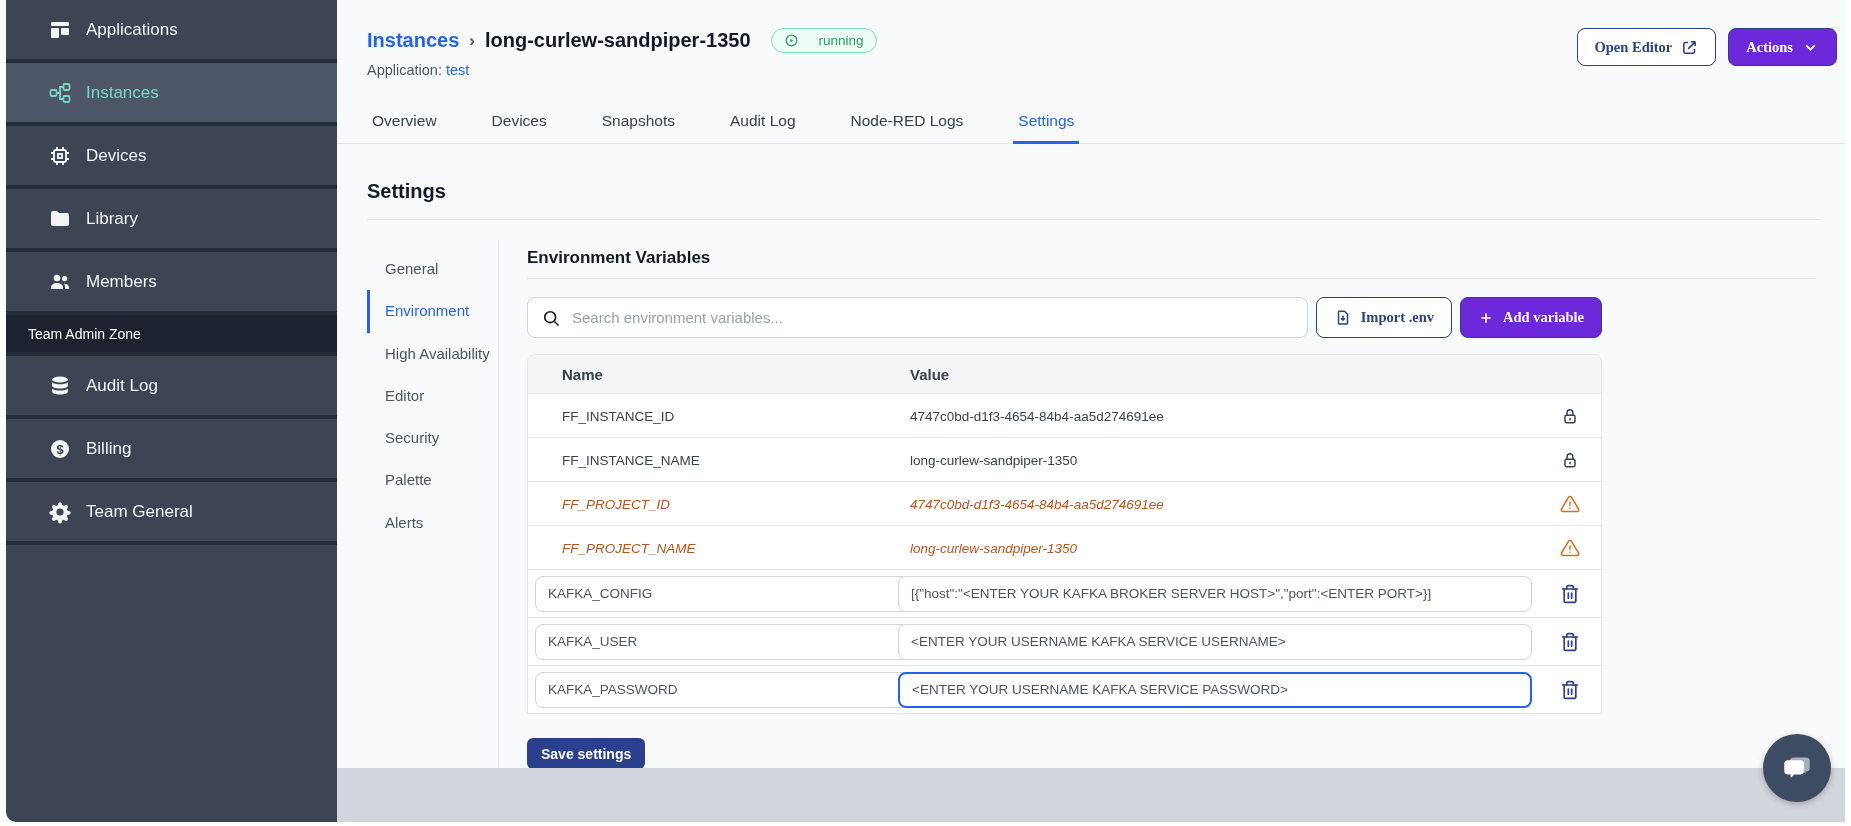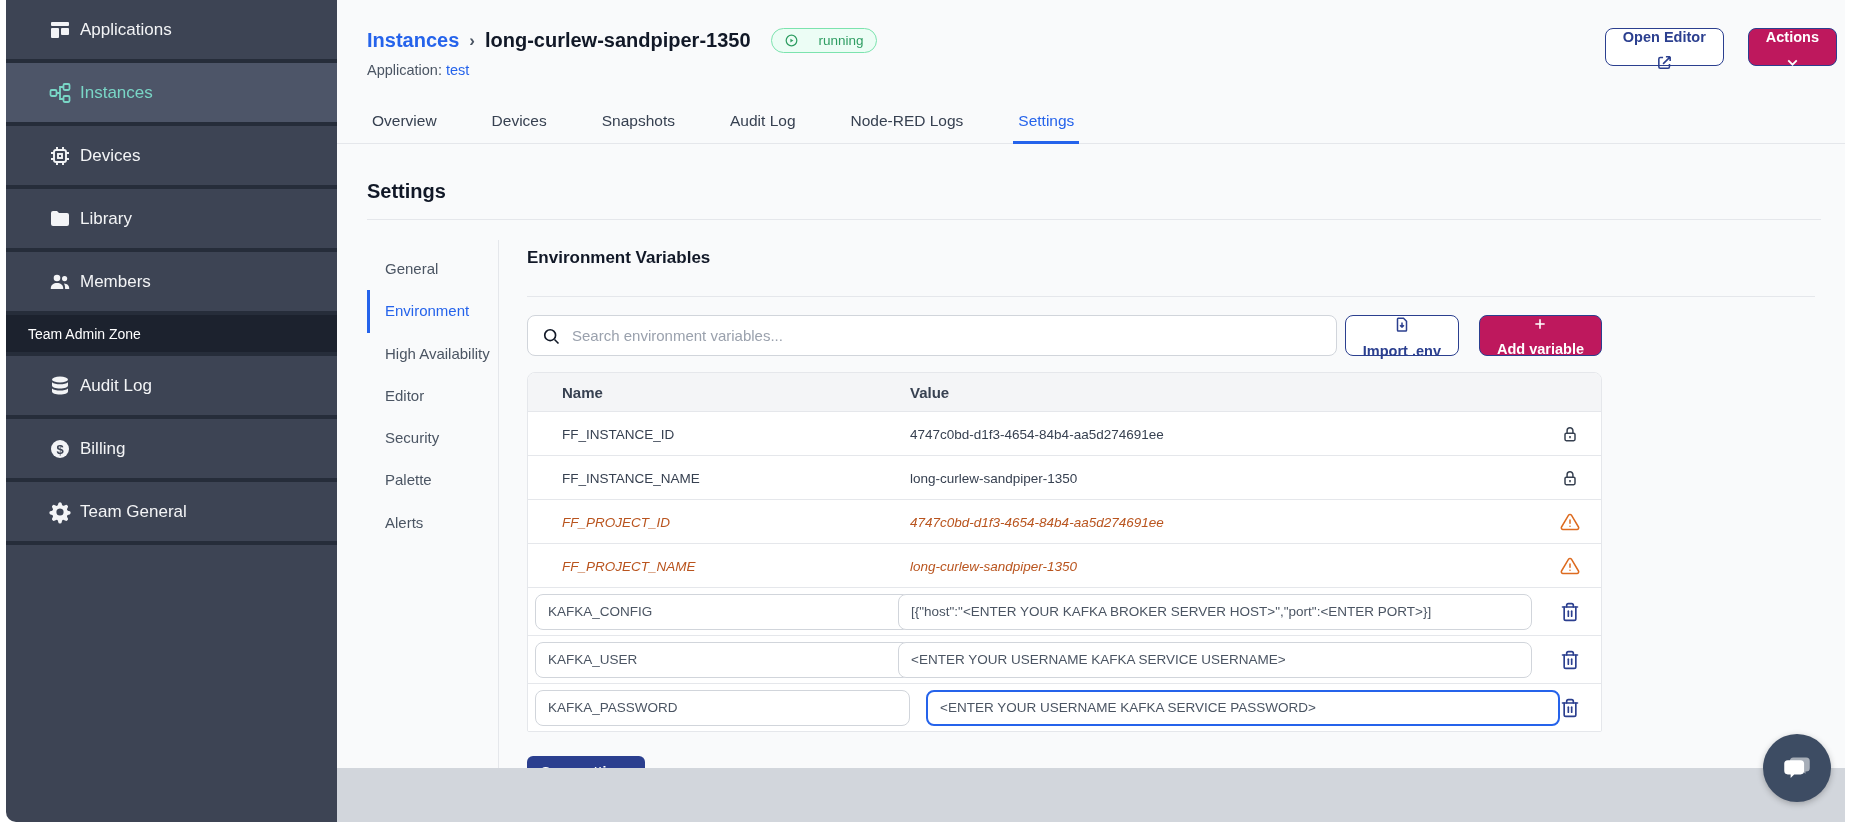--- a/index.html
+++ b/index.html
@@ -3,21 +3,21 @@
 <meta charset="utf-8">
 <style>
   * { margin:0; padding:0; box-sizing:border-box; }
   html,body { width:1851px; height:826px; }
   body { font-family:"Liberation Sans", sans-serif; background:#ffffff; overflow:hidden; }
   .page { position:relative; width:1851px; height:826px; background:#ffffff; }
 
   
   .sidebar { position:absolute; left:6px; top:0; width:331px; height:822px;
              background:#3d4454; border-radius:0 0 0 10px; display:flex; flex-direction:column; overflow:hidden; }
-  .side-item { height:63px; flex:none; display:flex; align-items:center; gap:8px; padding-left:42px;
+  .side-item { height:63px; flex:none; display:flex; align-items:center; gap:14px; padding-left:42px;
                border-bottom:4px solid #262d3a; color:#f3f4f6; font-size:17px; cursor:pointer; }
   .side-item.active { background:#4d5568; color:#79d6c6; }
   .icon-slot { width:24px; height:24px; display:inline-flex; align-items:center; justify-content:center; flex:none; }
   .icon-slot svg { width:24px; height:24px; }
   .admin-zone-label { height:41px; flex:none; background:#1c222e; color:#ffffff; font-size:14px;
                       display:flex; align-items:center; padding-left:22px; border-bottom:4px solid #262d3a; }
 
   
   .main { position:absolute; left:337px; top:0; width:1508px; height:768px; background:#f9fafb; overflow:hidden; }
 
@@ -28,40 +28,40 @@
   .instance-name { color:#111827; font-weight:700; font-size:20px; }
   .status-badge { margin-left:20px; display:inline-flex; align-items:center; gap:20px;
                   border:1px solid #7ce3ae; background:#ecfdf5; color:#2f9e63;
                   border-radius:999px; padding:4px 12px; font-size:13.5px; }
   .status-badge svg { width:15px; height:15px; }
   .app-line { margin-top:9px; font-size:14.5px; color:#4b5563; }
   .app-link { color:#2563eb; cursor:pointer; }
 
   .header-buttons { position:absolute; right:8px; top:28px; display:flex; gap:12px; }
   .btn { border-radius:8px; font-weight:700; font-size:14.5px; display:inline-flex; align-items:center;
-         gap:9px; padding:0 17px; height:38px; cursor:pointer; font-family:Liberation Sans, sans-serif;flex-direction:column; }
+         gap:9px; padding:0 17px; height:38px; cursor:pointer; font-family:Liberation Serif, serif; }
   .btn svg { width:17px; height:17px; }
   .btn-outline { background:#ffffff; border:1.5px solid #2b3f8f; color:#2b3f8f; }
-  .btn-solid { background:#be185d; border:1.5px solid #2b3f8f; color:#ffffff;margin-left:12px; }
+  .btn-solid { background:#6d28d9; border:1.5px solid #2b3f8f; color:#ffffff; }
 
   .tabs { display:flex; gap:45px; padding:0 30px; margin-top:25px; border-bottom:1px solid #e5e7eb; }
   .tab { padding:9px 5px 11px; font-size:15.5px; color:#374151; cursor:pointer; border-bottom:3px solid transparent; margin-bottom:-1px; }
   .tab.active { color:#2563eb; border-bottom-color:#2563eb; }
 
   .settings-title { margin:36px 24px 0 30px; font-size:20px; font-weight:700; color:#111827;
                     padding-bottom:16px; border-bottom:1px solid #e5e7eb; }
 
   .settings-body { display:flex; margin:20px 30px 0 30px; align-items:stretch; }
   .settings-nav { width:131px; flex:none; padding-top:8px; }
   .settings-nav-item { font-size:15px; color:#4b5563; padding:11px 0 11px 15px; border-left:3px solid transparent;
                        cursor:pointer; line-height:1.35; }
   .settings-nav-item.active { color:#2563eb; border-left-color:#2563eb; }
 
   .env-panel { flex:1; border-left:1px solid #e5e7eb; padding-left:28px; min-height:480px; }
-  .env-title { font-size:17px; font-weight:700; color:#111827; padding:8px 0 28px; border-bottom:1px solid #e5e7eb; }
+  .env-title { font-size:17px; font-weight:700; color:#111827; padding:8px 0 10px; border-bottom:1px solid #e5e7eb; }
 
   .env-controls { display:flex; gap:8px; margin-top:18px; width:1075px; }
   .search-box { flex:1; height:41px; background:#ffffff; border:1px solid #d1d5db; border-radius:8px;
                 display:flex; align-items:center; padding:0 13px; gap:11px; }
   .search-box svg { width:20px; height:20px; color:#111827; flex:none; }
   .search-box input { border:none; outline:none; flex:1; font-size:15px; color:#374151; background:transparent;
                       font-family:"Liberation Sans", sans-serif; }
   .search-box input::placeholder { color:#9aa1ad; }
   .btn-import { height:41px; }
   .btn-add { height:41px; }
@@ -77,21 +77,21 @@
              border-top:1px solid #e5e7eb; min-height:44px; background:#ffffff; }
   .env-row.editable { min-height:48px; }
   .mono { font-family:Liberation Sans, sans-serif; }
   .name-text { padding-left:34px; font-size:13.5px; color:#374151; }
   .value-text { padding-left:12px; font-size:13.5px; color:#374151; }
   .env-row.deprecated .name-text, .env-row.deprecated .value-text { color:#b9541e; font-style:italic; }
   .name-input { margin-left:7px; width:375px; }
   .value-input { width:634px; }
   .env-input { height:36px; border:1px solid #d1d5db; border-radius:8px; padding:0 12px;
                font-size:13.5px; color:#4b5563; outline:none; background:#ffffff; }
-  .env-row.focused .value-input { border:2px solid #2563eb;margin-left:28px; }
+  .env-row.focused .value-input { border:2px solid #2563eb; }
   .cell-icon { display:flex; justify-content:center; align-items:center; }
   .row-icon { width:20px; height:20px; display:inline-flex; background:none; border:none; cursor:default; }
   .row-icon svg { width:20px; height:20px; }
   .row-icon.lock { color:#374151; }
   .row-icon.warn { color:#dd6b20; }
   .row-icon.trash { color:#2b3f8f; cursor:pointer; }
 
   .save-btn { margin-top:24px; height:31px; padding:0 14px; border-radius:6px; background:#2b3f8f;
               border:none; color:#ffffff; font-weight:700; font-size:14px; cursor:pointer;
               font-family:"Liberation Sans", sans-serif; }

